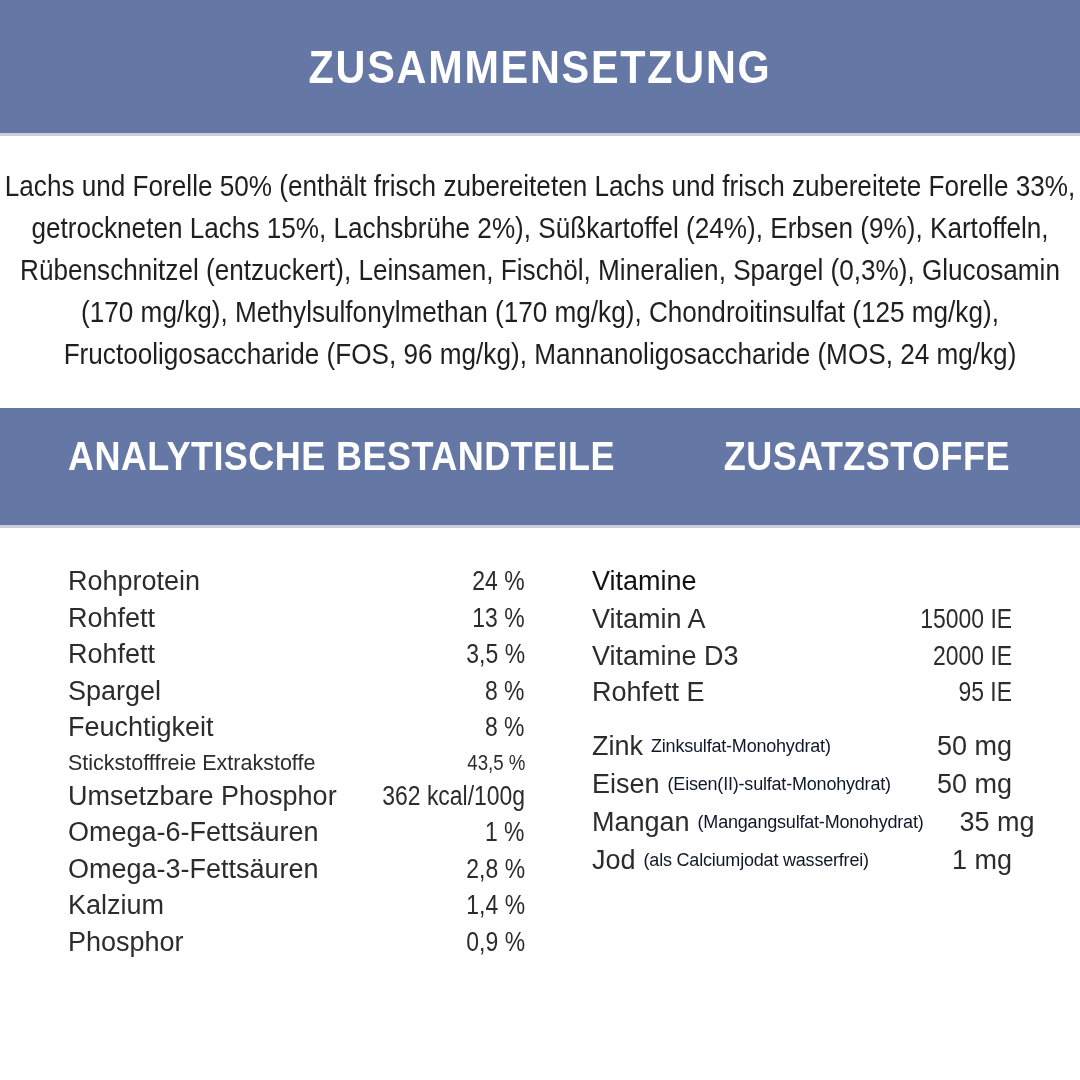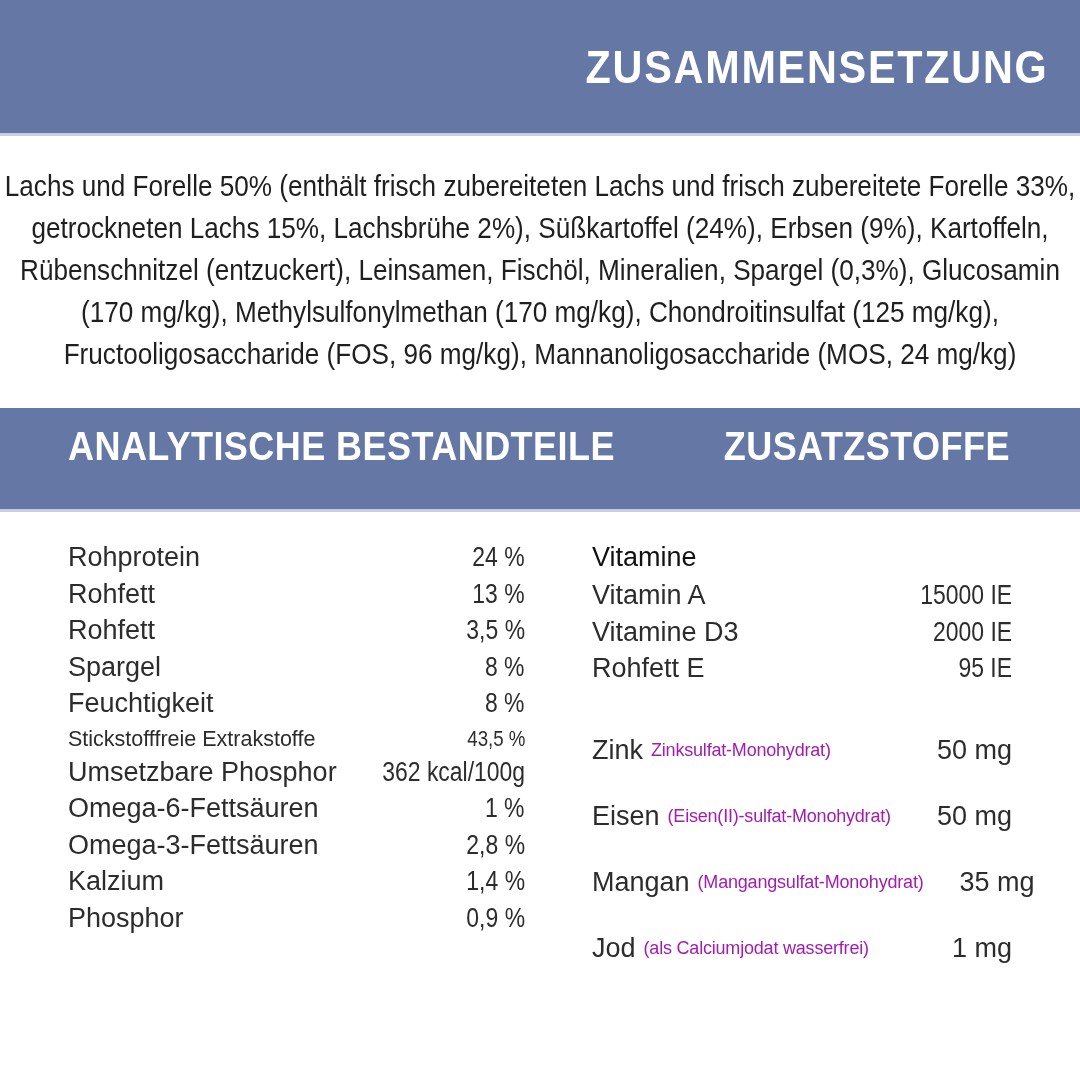--- a/index.html
+++ b/index.html
@@ -11,54 +11,54 @@
   html,body{margin:0;padding:0;overflow:hidden;}
   body{
     width:1080px;height:1080px;background:#ffffff;
     font-family:"Liberation Sans", sans-serif;color:var(--ink);
   }
   .page{width:1080px;height:1080px;position:relative;overflow:hidden;background:#ffffff;}
 
   
   .band{background:var(--accent);border-bottom:3px solid var(--divider);}
   .band-top{
-    height:136px;display:flex;align-items:center;justify-content:flex-end;
+    height:136px;display:flex;align-items:center;justify-content:center;
   }
   .band-title{
     margin:0;color:#ffffff;font-weight:700;white-space:nowrap;
   }
   .title-main{
     font-size:47px;letter-spacing:2px;
     transform:scaleX(0.88);transform-origin:50% 50%;
   }
 
   
   .composition{height:272px;padding-top:29px;}
   .composition p{
     margin:0;width:1240px;margin-left:-80px;
     transform:scaleX(0.871);transform-origin:50% 0;
     text-align:center;font-size:30px;line-height:42px;color:#1f1f1f;
   }
 
   
   .band-mid{
-    height:104px;display:flex;justify-content:space-between;align-items:flex-start;
-    padding:12px 70px 0 68px;
+    height:120px;display:flex;justify-content:space-between;align-items:flex-start;
+    padding:22px 70px 0 68px;
   }
   .h-left{
     font-size:40px;line-height:52px;letter-spacing:0.5px;max-width:400px;
     transform:scaleX(0.9);transform-origin:left top;
   }
   .h-right{
     font-size:40px;line-height:52px;letter-spacing:0.5px;
     transform:scaleX(0.9);transform-origin:right top;
   }
 
   
-  .columns{display:flex;padding:32px 68px 0 68px;}
+  .columns{display:flex;padding:40px 68px 0 68px;}
   .col-left{width:457px;}
   .col-gap{width:67px;flex:0 0 67px;}
   .col-right{width:420px;}
 
   .row{
     display:flex;justify-content:space-between;align-items:baseline;
     font-size:27px;line-height:27px;color:#2c2c2c;margin-bottom:9.5px;
   }
   .row .lbl{white-space:nowrap;}
   .num{
@@ -66,22 +66,22 @@
     transform:scaleX(0.85);transform-origin:right center;
   }
   .row.small{font-size:21.5px;line-height:24px;margin-bottom:8px;}
   .row.small .num{font-size:22px;}
 
   .group-title{
     font-size:27px;line-height:27px;font-weight:400;color:#111111;margin-bottom:11px;
   }
   .minerals-gap{height:17px;}
   .mineral{margin-bottom:11px;}
-  .mineral .lbl{display:flex;align-items:flex-end;white-space:nowrap;margin-top:28px;}
-  .mineral .note{font-size:18px;margin-left:8px;letter-spacing:-0.2px;color:#a21caf;}
+  .mineral .lbl{display:flex;align-items:flex-end;white-space:nowrap;}
+  .mineral .note{font-size:18px;margin-left:8px;letter-spacing:-0.2px;color:#0f172a;}
   .mineral .val{white-space:nowrap;margin-left:36px;}
 </style>
 </head>
 <body>
 
 <div class="page">
 
   <header class="band band-top">
     <h1 class="band-title title-main">ZUSAMMENSETZUNG</h1>
   </header>

